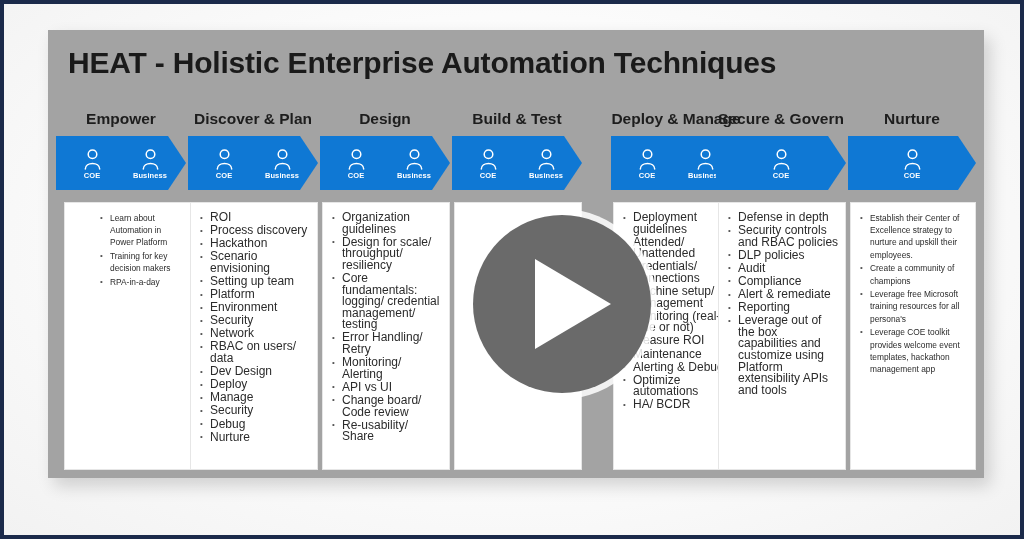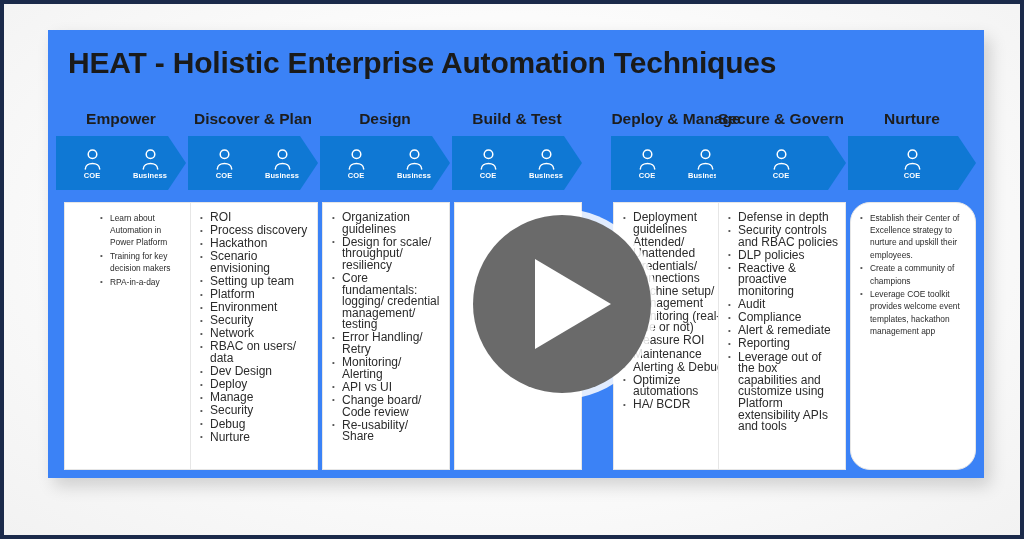--- a/index.html
+++ b/index.html
@@ -31,21 +31,21 @@
       radial-gradient(ellipse at 50% 45%, #ffffff 0%, #fbfbfb 55%, #f2f2f2 100%);
   }
 
   
   #slide-card {
     position: absolute;
     left: 44px;
     top: 26px;
     width: 936px;
     height: 448px;
-    background: #3b82f6;
+    background: #a3a3a3;
     box-shadow: 6px 8px 16px rgba(0,0,0,0.16);
     overflow: hidden;
   }
 
   #slide-title {
     position: absolute;
     left: 20px;
     top: 16px;
     font-size: 30px;
     font-weight: bold;
@@ -357,21 +357,20 @@
                 </svg>
               </span>
               <span class="persona-label">COE</span>
             </div>
           </div>
           <div class="panel" style="left: 2px; width: 128px;">
             <ul>
               <li>Defense in depth</li>
               <li>Security controls and RBAC policies</li>
               <li>DLP policies</li>
-              <li>Reactive &amp; proactive monitoring</li>
               <li>Audit</li>
               <li>Compliance</li>
               <li>Alert &amp; remediate</li>
               <li>Reporting</li>
               <li>Leverage out of the box capabilities and customize using Platform extensibility APIs and tools</li>
             </ul>
           </div>
         </div>
         <div class="stage-col" style="left: 800px; width: 128px;">
           <div class="stage-title">Nurture</div>
@@ -379,24 +378,25 @@
             <div class="persona">
               <span>
                 <svg width="17" height="21" viewBox="0 0 17 21" aria-hidden="true">
                   <circle cx="8.5" cy="5.3" r="4.3" fill="none" stroke="#ffffff" stroke-width="1.5"></circle>
                   <path d="M1.3 20 C1.3 12.6 15.7 12.6 15.7 20" fill="none" stroke="#ffffff" stroke-width="1.5" stroke-linecap="round"></path>
                 </svg>
               </span>
               <span class="persona-label">COE</span>
             </div>
           </div>
-          <div class="panel wide" style="left: 2px; width: 126px; border-radius: 20px;">
+          <div class="panel wide" style="left: 2px; width: 126px;">
             <ul>
               <li>Establish their Center of Excellence strategy to nurture and upskill their employees.</li>
               <li>Create a community of champions</li>
+              <li>Leverage free Microsoft training resources for all persona's</li>
               <li>Leverage COE toolkit provides welcome event templates, hackathon management app</li>
             </ul>
           </div>
         </div>
       </div>
 
     <div id="play-overlay" title="Play" style="background: rgb(106, 106, 106);">
       <div id="play-triangle" style="border-left-color: rgb(255, 255, 255);"></div>
     </div>
 

